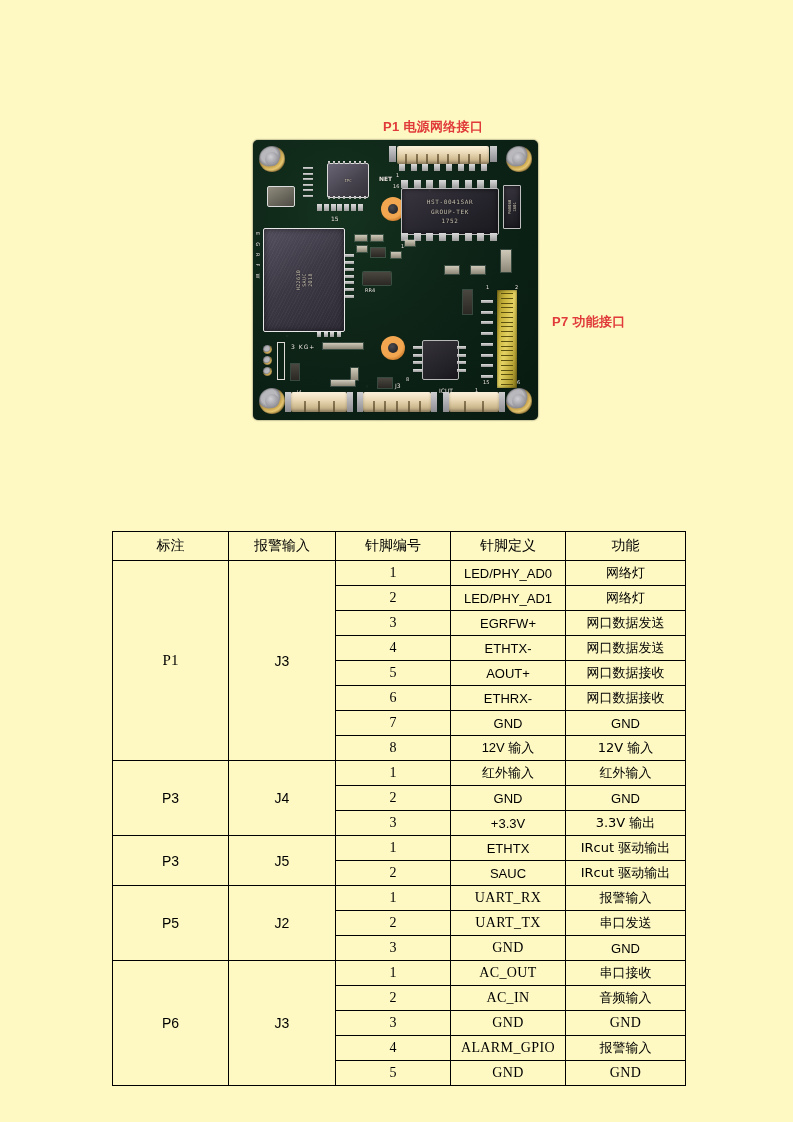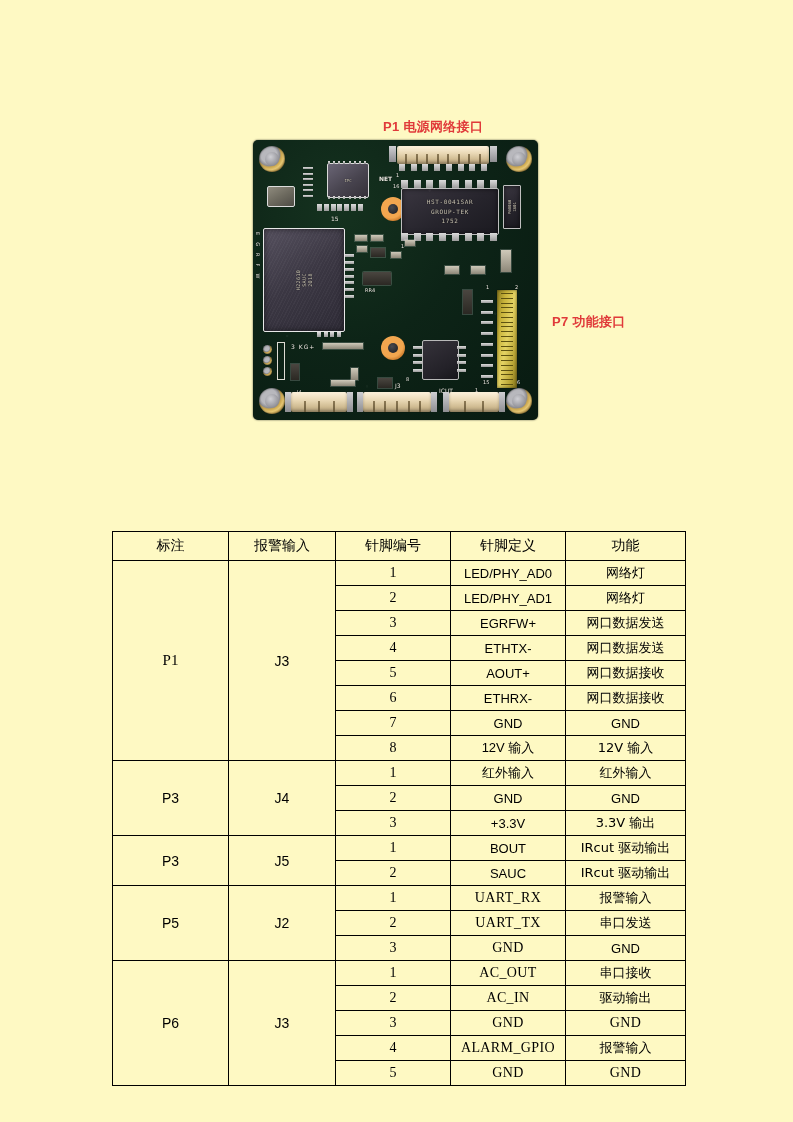--- a/index.html
+++ b/index.html
@@ -564,21 +564,21 @@
         </tr>
         <tr>
           <td class="cell-num">3</td>
           <td class="cell-def">+3.3V</td>
           <td class="cell-fn">3.3V 输出</td>
         </tr>
         <tr>
           <td rowspan="2" class="cell-label sans">P3</td>
           <td rowspan="2" class="cell-label sans">J5</td>
           <td class="cell-num">1</td>
-          <td class="cell-def">BOUT</td>
+          <td class="cell-def">ETHTX</td>
           <td class="cell-fn">IRcut 驱动输出</td>
         </tr>
         <tr>
           <td class="cell-num">2</td>
           <td class="cell-def">SAUC</td>
           <td class="cell-fn">IRcut 驱动输出</td>
         </tr>
         <tr>
           <td rowspan="3" class="cell-label sans">P5</td>
           <td rowspan="3" class="cell-label sans">J2</td>
@@ -599,21 +599,21 @@
         <tr>
           <td rowspan="5" class="cell-label sans">P6</td>
           <td rowspan="5" class="cell-label sans">J3</td>
           <td class="cell-num">1</td>
           <td class="cell-def mono">AC_OUT</td>
           <td class="cell-fn">串口接收</td>
         </tr>
         <tr>
           <td class="cell-num">2</td>
           <td class="cell-def mono">AC_IN</td>
-          <td class="cell-fn">驱动输出</td>
+          <td class="cell-fn">音频输入</td>
         </tr>
         <tr>
           <td class="cell-num">3</td>
           <td class="cell-def mono">GND</td>
           <td class="cell-fn ser">GND</td>
         </tr>
         <tr>
           <td class="cell-num">4</td>
           <td class="cell-def mono">ALARM_GPIO</td>
           <td class="cell-fn">报警输入</td>

